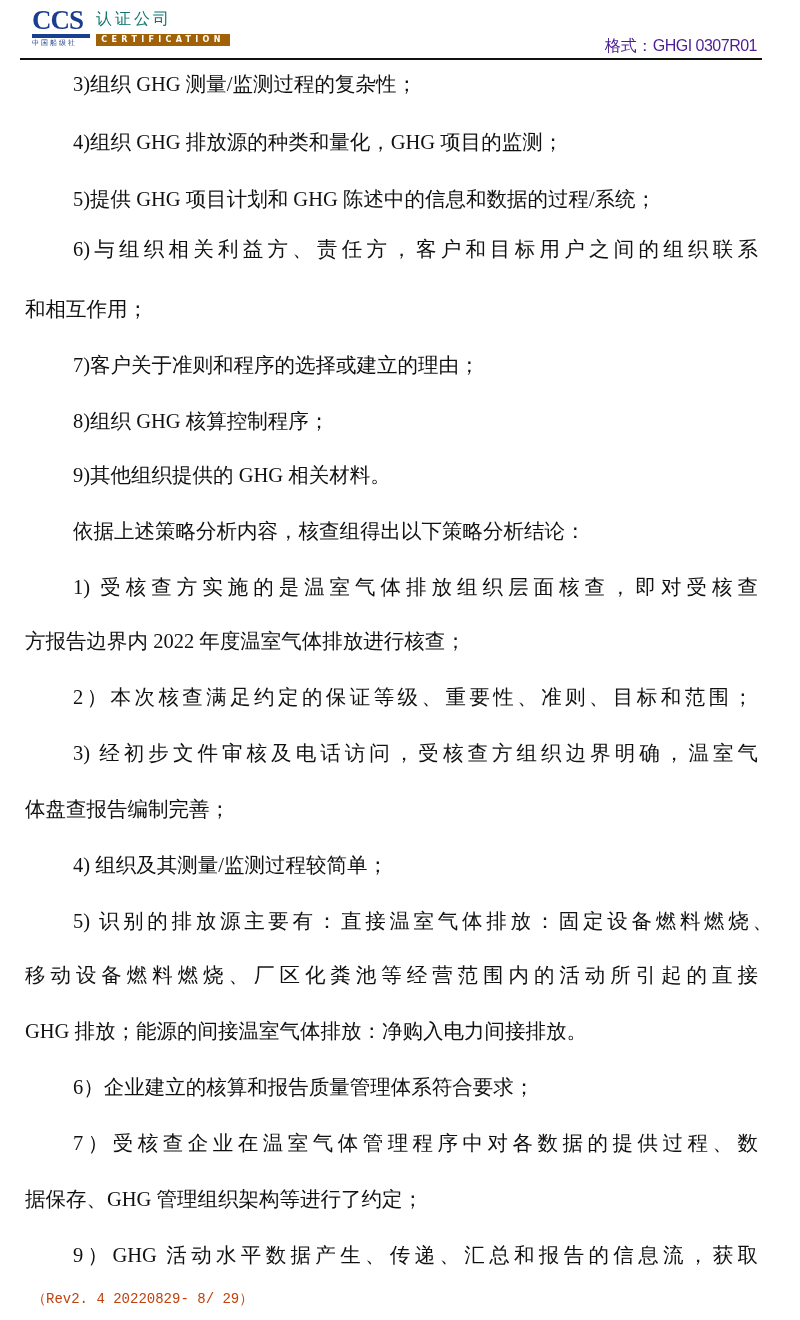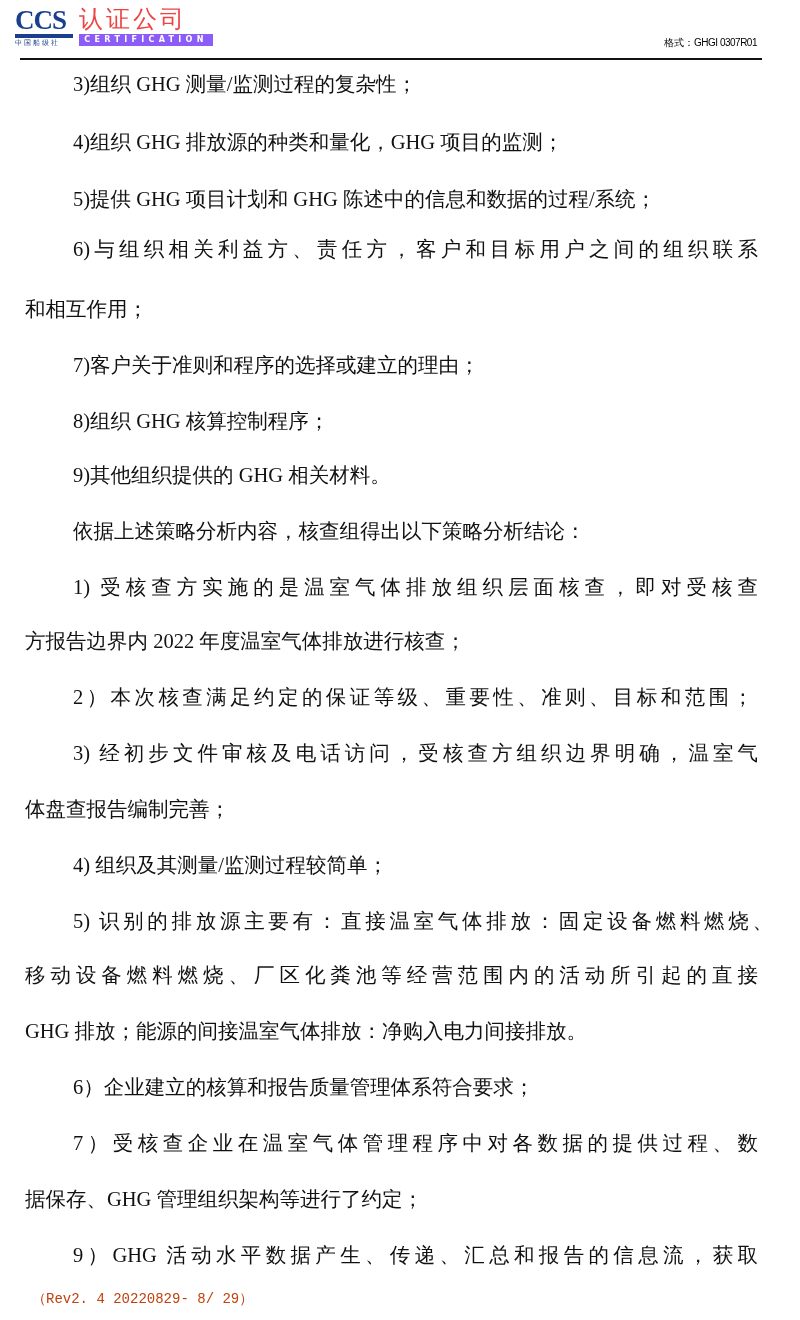--- a/index.html
+++ b/index.html
@@ -1,31 +1,31 @@
 <!DOCTYPE html>
 <html><head>
 <meta charset="utf-8">
 <style>
   html, body { margin: 0; padding: 0; background: #ffffff; }
   body { width: 800px; height: 1320px; position: relative; overflow: hidden;
          font-family: "Liberation Serif", "DejaVu Serif", serif; color: #111; }
   .header { position: absolute; left: 0; top: 0; width: 800px; height: 62px; }
-  .logo { position: absolute; left: 15px; top: 6px; height: 40px; width: 210px; }
+  .logo { position: absolute; left: 32px; top: 6px; height: 40px; width: 210px; }
   .logo-ccs { position: absolute; left: 0; top: 0; font-family: "Liberation Serif", serif;
               font-weight: bold; font-size: 27px; color: #1b3f8f; letter-spacing: -1px; line-height: 28px; }
   .logo-ccs-bar { position: absolute; left: 0; top: 28px; width: 58px; height: 4px; background: #1b3f8f; }
   .logo-ccs-sub { position: absolute; left: 0; top: 32px; font-size: 7px; color: #1b3f8f;
                   font-family: Liberation Serif, serif; letter-spacing: 2px; }
   .logo-cn { position: absolute; left: 64px; top: 1px; font-family: "DejaVu Sans", sans-serif;
-             font-size: 24px; color: #ef4444; letter-spacing: 3px; line-height: 24px; }
-  .logo-cert { position: absolute; left: 64px; top: 28px; width: 134px; height: 12px; background: #8b5cf6;
+             font-size: 16px; color: #0f766e; letter-spacing: 3px; line-height: 24px; }
+  .logo-cert { position: absolute; left: 64px; top: 28px; width: 134px; height: 12px; background: #a16207;
                color: #ffffff; font-family: "DejaVu Sans", sans-serif; font-size: 8px; font-weight: bold;
                letter-spacing: 4.3px; text-align: center; line-height: 12px; }
   .format { position: absolute; right: 43px; top: 36px; font-family: "DejaVu Sans", sans-serif;
-            font-size: 10px; color: #000000; }
+            font-size: 16px; color: #4c1d95; }
   .format .code { font-family: "Liberation Sans", sans-serif; letter-spacing: -0.5px; }
   .rule { position: absolute; left: 20px; top: 58px; width: 742px; height: 2px; background: #111; }
 
   .content { position: absolute; left: 0; top: 64px; width: 800px; }
   .line { position: absolute; white-space: nowrap; font-size: 20.5px; line-height: 40px; height: 40px; }
   .indent { left: 73px; }
   .flush { left: 25px; }
   .line.just { text-align: justify; text-align-last: justify; }
 
   .footer { position: absolute; left: 32px; top: 1290px; font-family: Liberation Mono, monospace;

